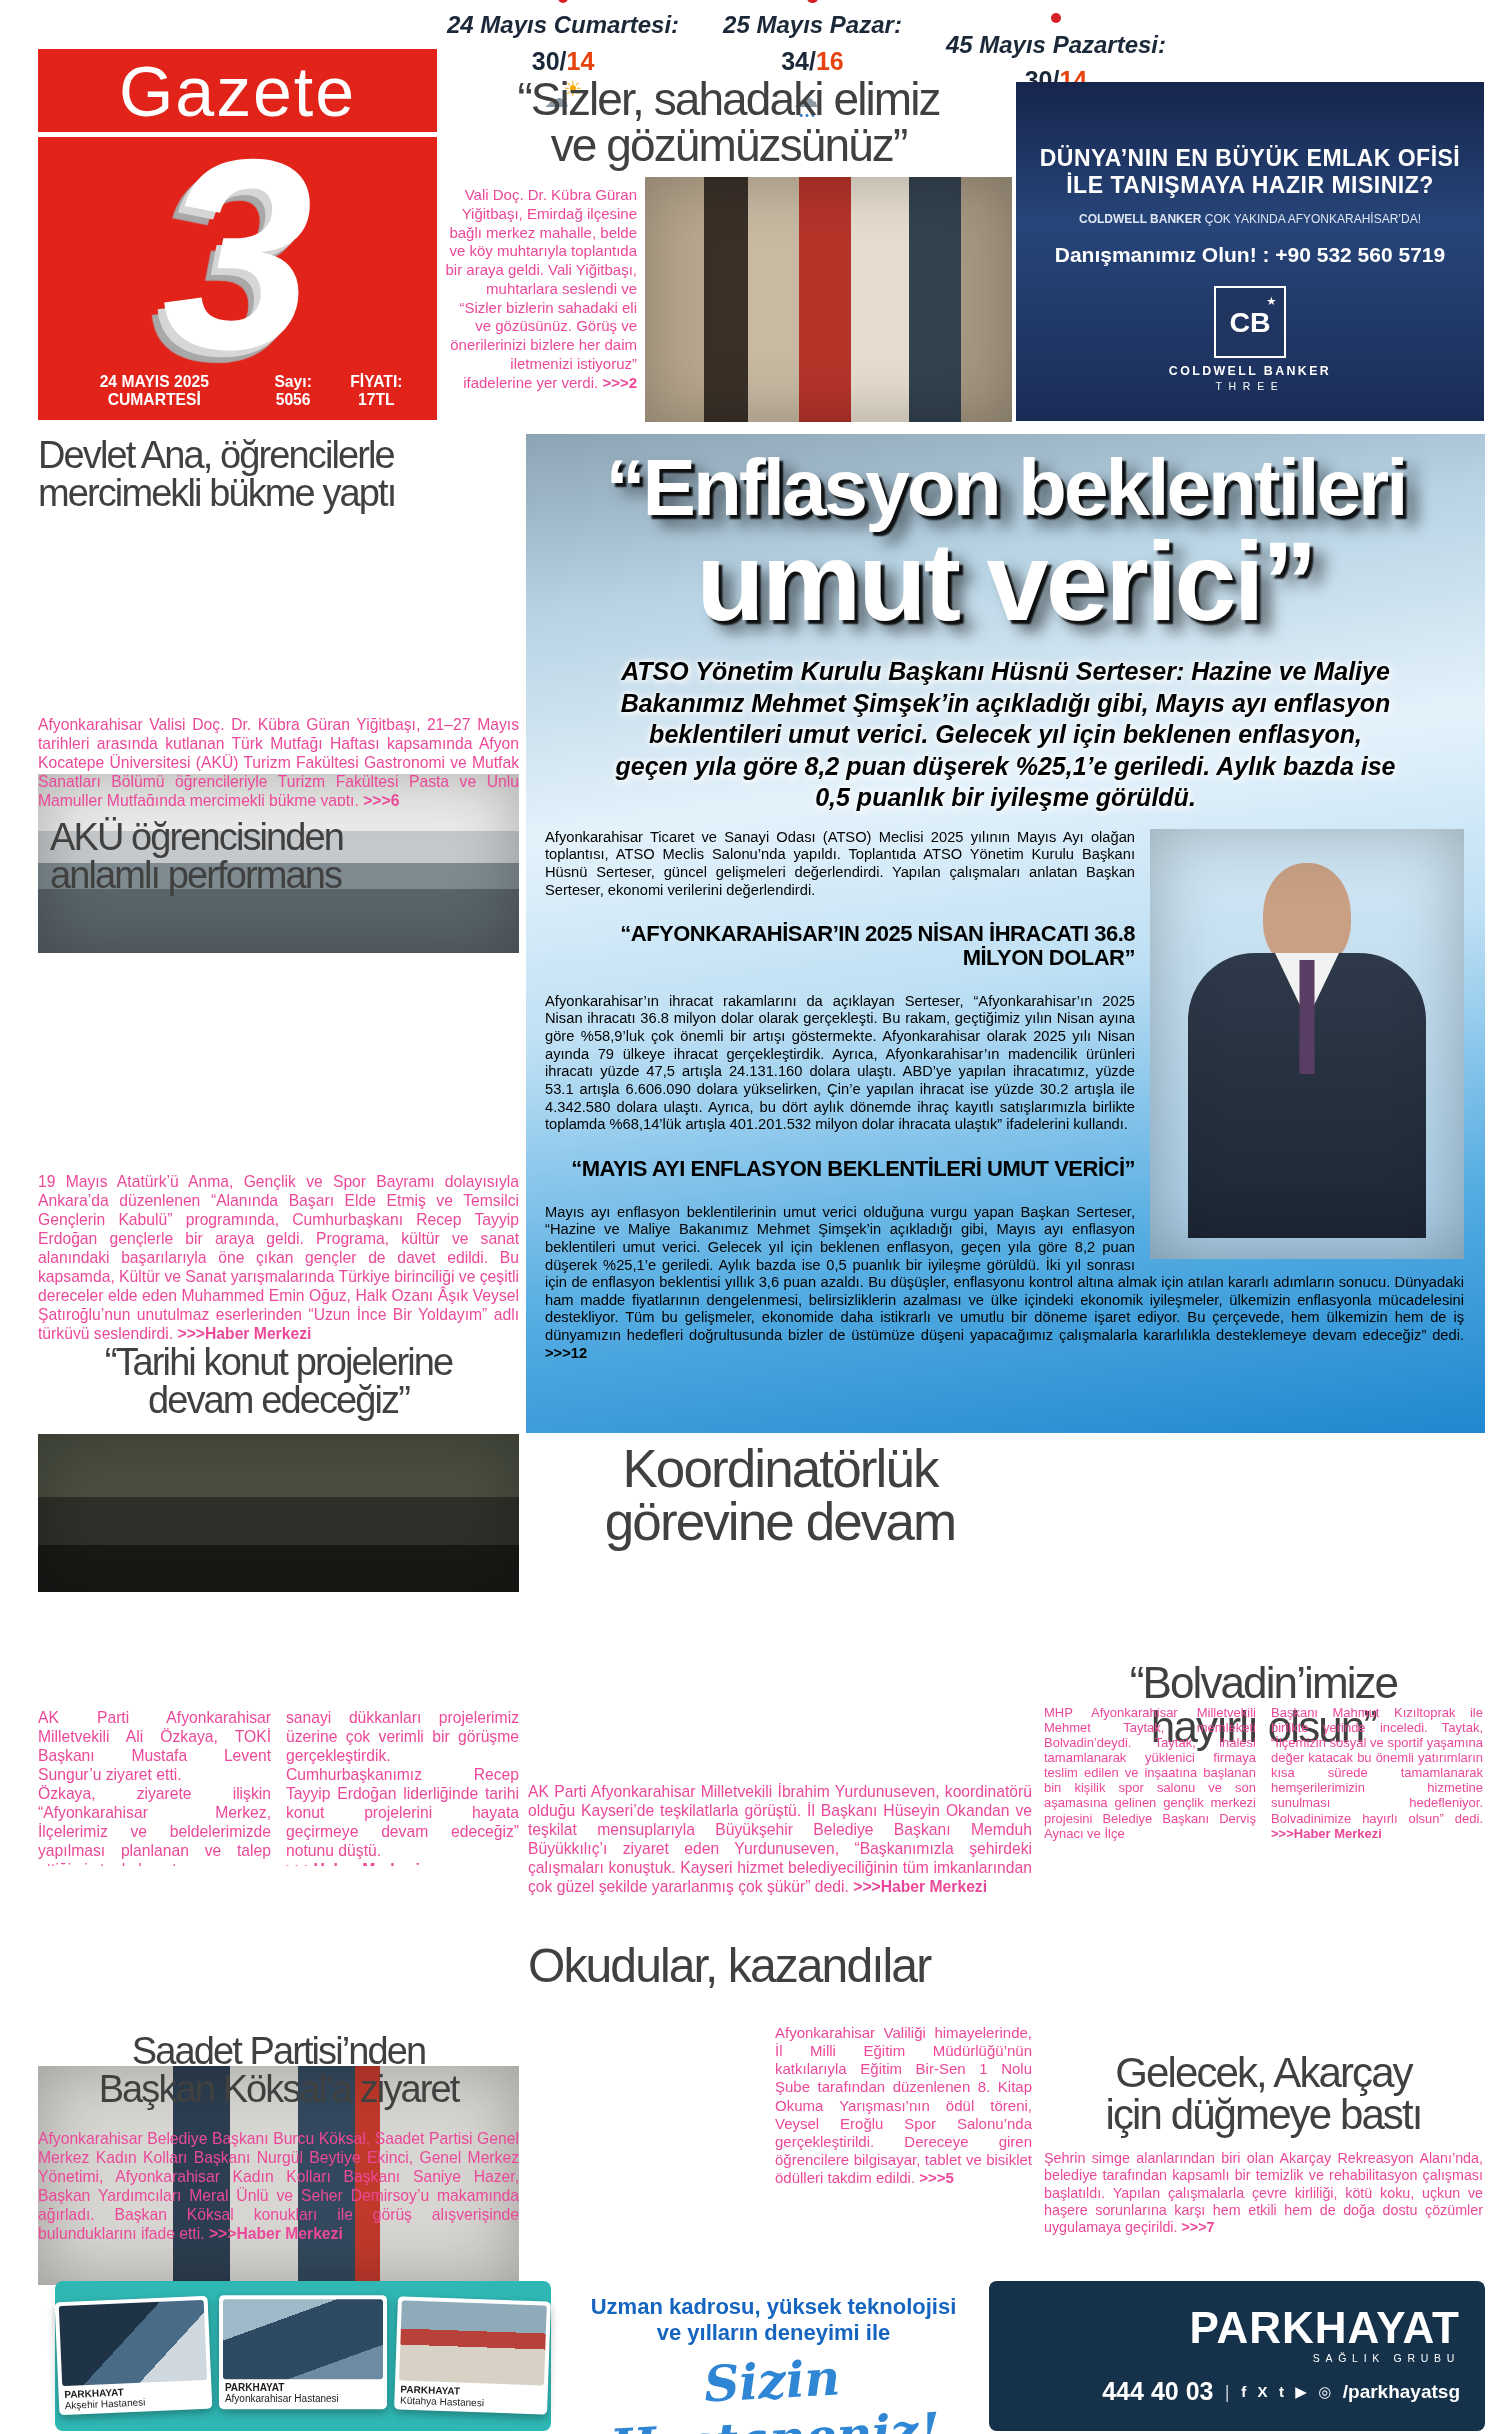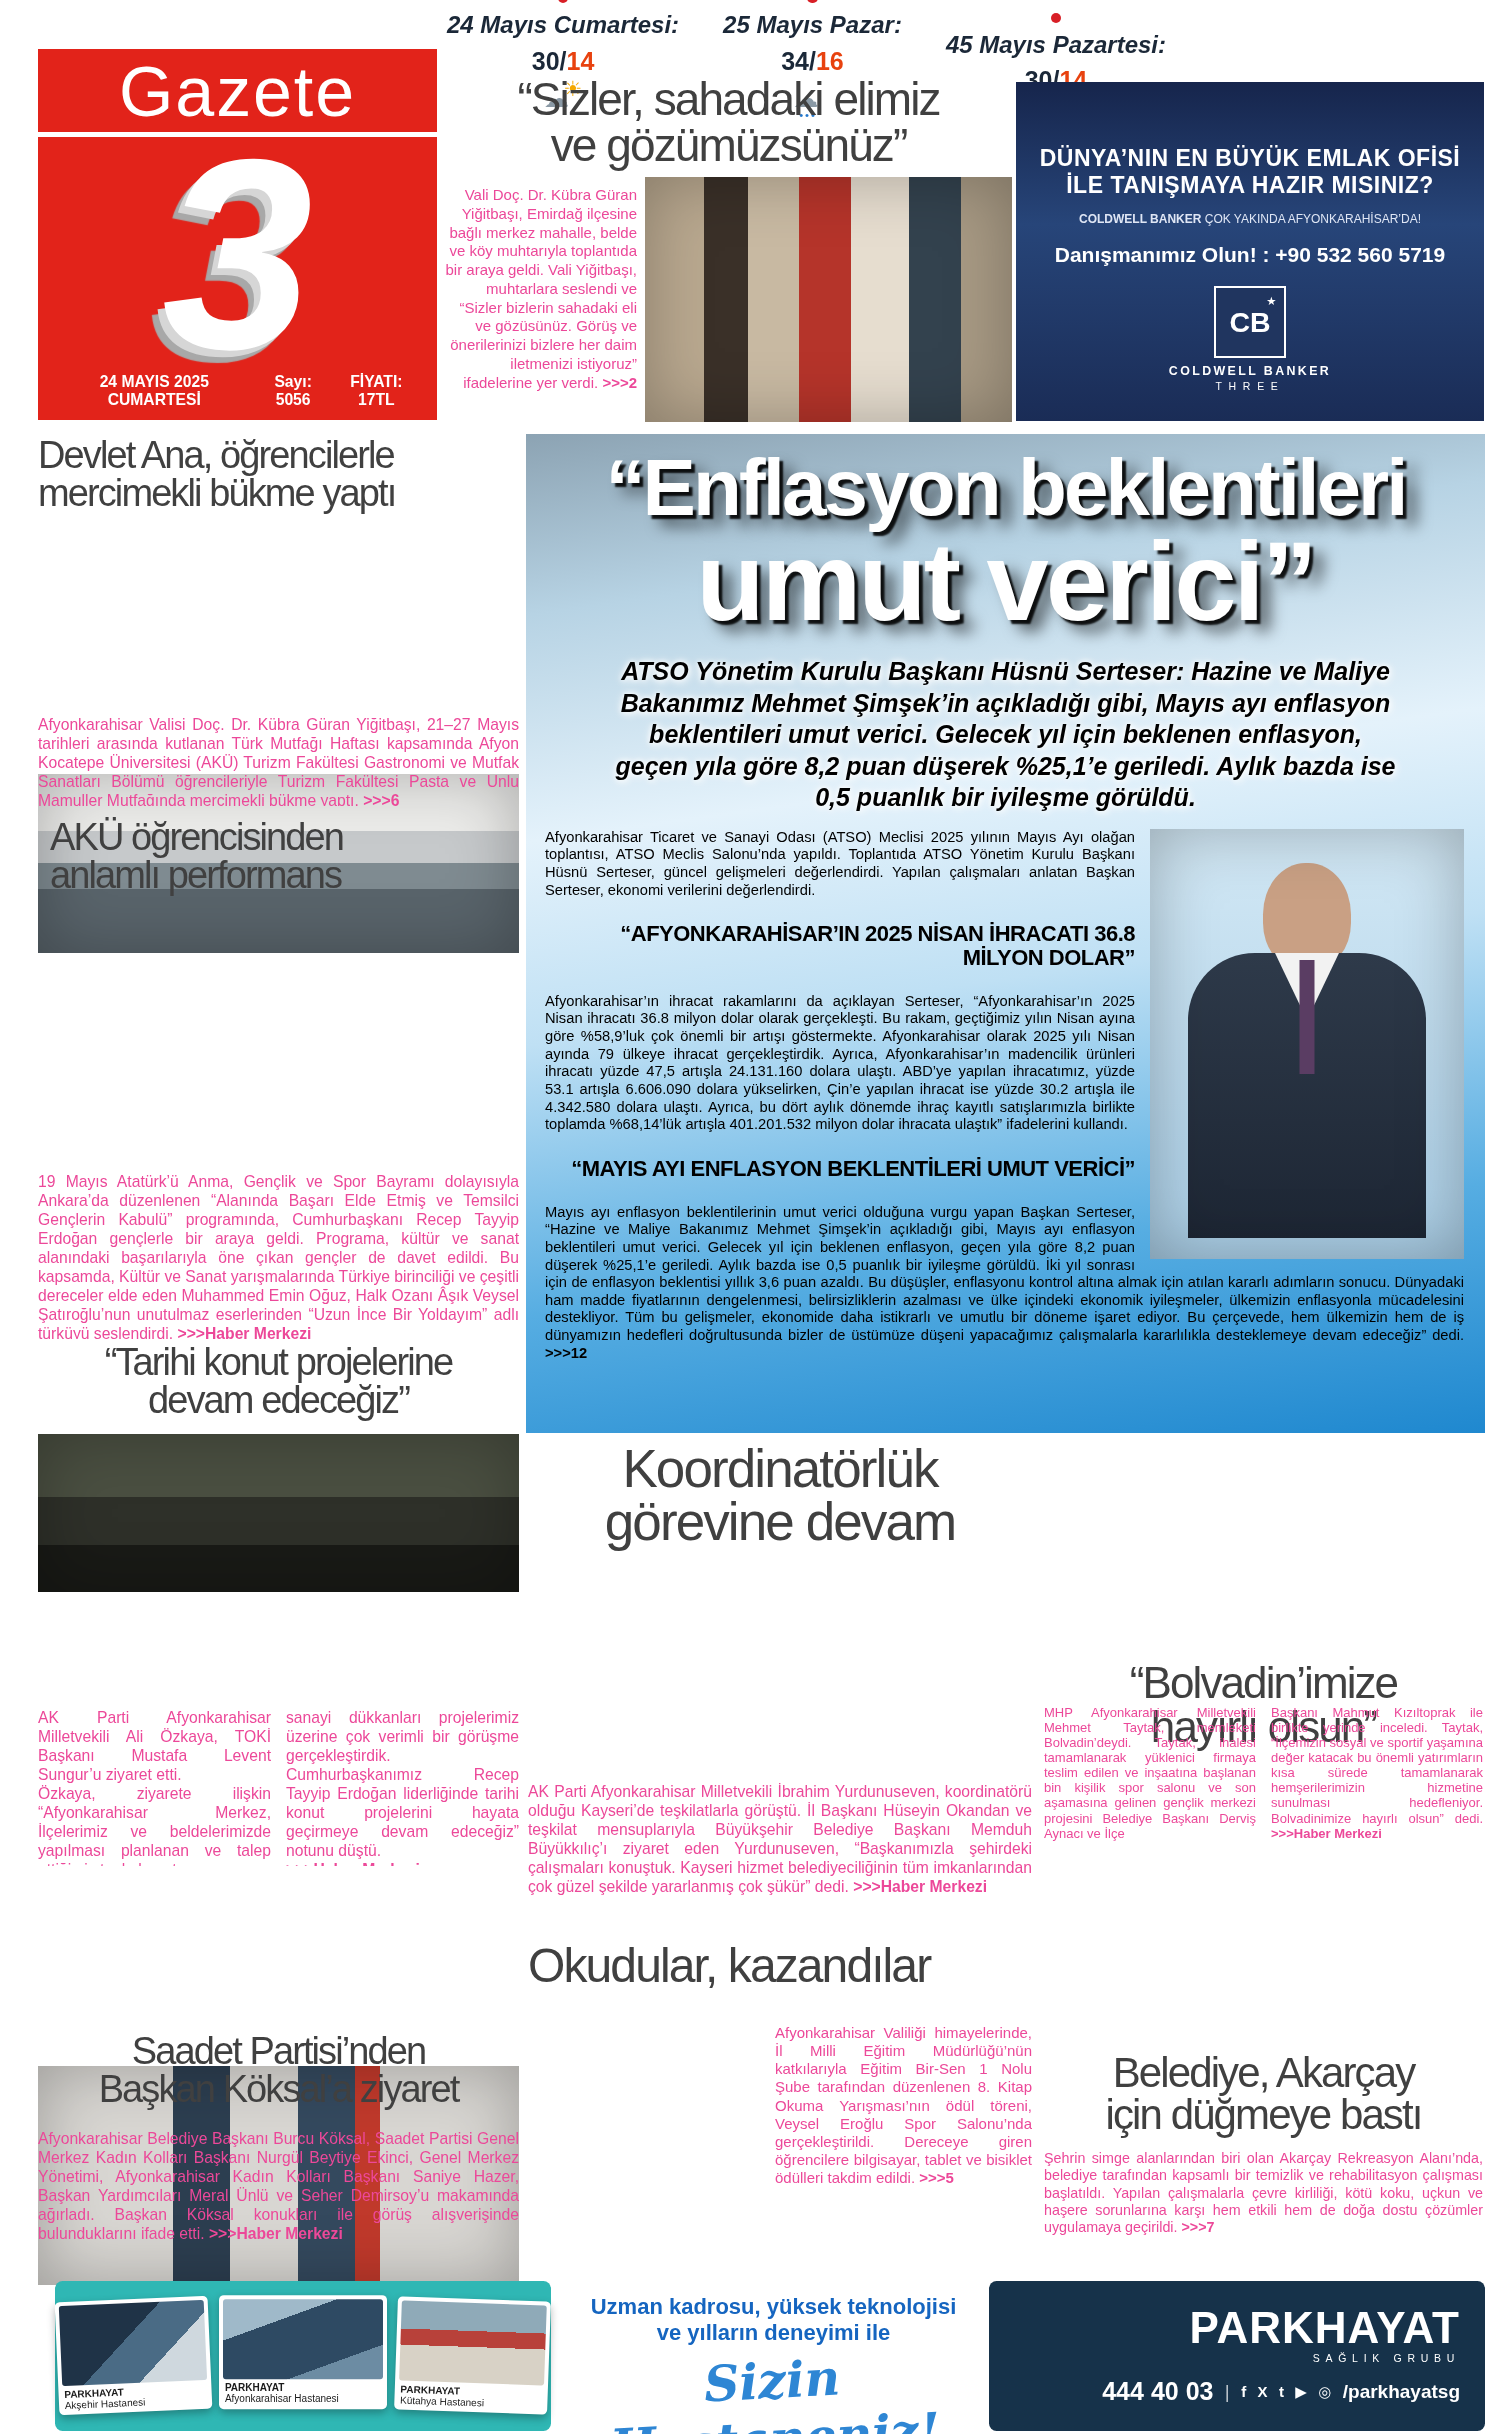--- a/index.html
+++ b/index.html
@@ -288,21 +288,21 @@
     <div>hayırlı olsun”</div>
   </div>
   <div class="abs bt cols2 b-cols">
     <div>MHP Afyonkarahisar Milletvekili Mehmet Taytak, memleketi Bolvadin’deydi. Taytak, ihalesi tamamlanarak yüklenici firmaya teslim edilen ve inşaatına başlanan bin kişilik spor salonu ve son aşamasına gelinen gençlik merkezi projesini Belediye Başkanı Derviş Aynacı ve İlçe</div>
     <div>
       <span>Başkanı Mahmut Kızıltoprak ile birlikte yerinde inceledi. Taytak, “İlçemizin sosyal ve sportif yaşamına değer katacak bu önemli yatırımların kısa sürede tamamlanarak hemşerilerimizin hizmetine sunulması hedefleniyor. Bolvadinimize hayırlı olsun” dedi.</span> <b class="jump">&gt;&gt;&gt;Haber Merkezi</b>
     </div>
   </div>
 
   <div class="abs hl ctr ba-head">
-    <div>Belediye, Akarçay</div>
+    <div>Gelecek, Akarçay</div>
     <div>için düğmeye bastı</div>
   </div>
   <div class="abs bt ba-body">
     <span>Şehrin simge alanlarından biri olan Akarçay Rekreasyon Alanı’nda, belediye tarafından kapsamlı bir temizlik ve rehabilitasyon çalışması başlatıldı. Yapılan çalışmalarla çevre kirliliği, kötü koku, uçkun ve haşere sorunlarına karşı hem etkili hem de doğa dostu çözümler uygulamaya geçirildi.</span> <b class="jump">&gt;&gt;&gt;7</b>
   </div>
 
   <div class="abs ft-teal">
     <div class="hcard tilt-l">
       <div class="himg himg1"></div>
       <div class="hlabel"><span>PARKHAYAT</span><br><span class="sub">Akşehir Hastanesi</span></div>

